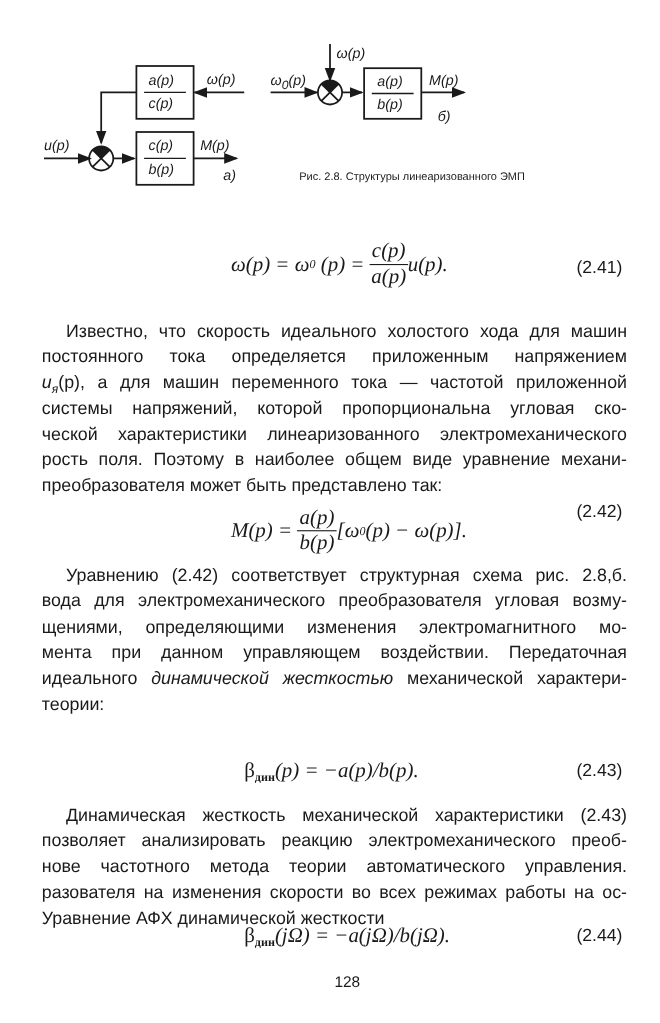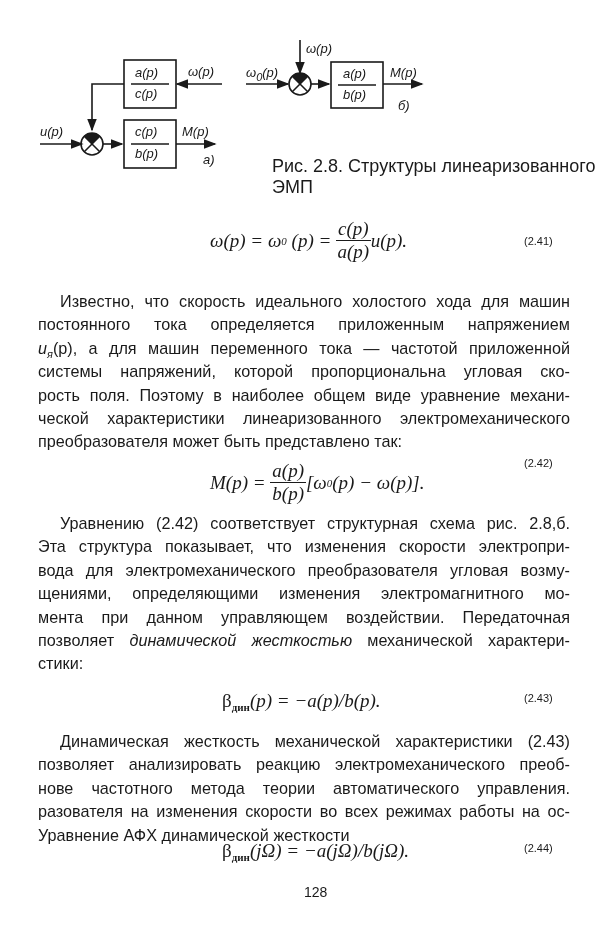--- a/index.html
+++ b/index.html
@@ -5,25 +5,25 @@
   html, body { margin:0; padding:0; background:#fff; }
   body { width:600px; height:930px; position:relative; overflow:hidden; color:#1a1a1a;
          font-family:"Liberation Sans", "DejaVu Sans", sans-serif; }
   .abs { position:absolute; }
   .it { font-style:italic; }
   .math { font-family:"Liberation Serif", "DejaVu Serif", serif; font-size:19px; }
   .para { position:absolute; left:38px; width:532px; font-size:16.2px; line-height:23.4px; }
   .line { display:block; text-align:justify; text-align-last:justify; white-space:nowrap; height:23.4px; }
   .line.last { text-align-last:left; }
   .line.indent { padding-left:22px; }
-  .eqnum { position:absolute; left:524px; font-size:11px; font-family:"Liberation Sans", sans-serif; }
+  .eqnum { position:absolute; left:524px; font-size:16px; font-family:"Liberation Sans", sans-serif; }
   .frac { display:inline-block; vertical-align:middle; text-align:center; }
   .frac .num { display:block; border-bottom:1.3px solid #1a1a1a; padding:0 2px; line-height:22px; }
   .frac .den { display:block; line-height:22px; }
-  .caption { font-size:18px; }
+  .caption { font-size:10px; }
   .pagenum { font-size:14px; }
   .sub { font-size:11px; vertical-align:-4px; }
   .diagram-label { font-family:"Liberation Sans", sans-serif; font-style:italic; font-size:13px; }
 </style>
 </head>
 <body>
 
 <div class="abs" style="left:0;top:0;width:600px;height:200px;">
   <svg width="600" height="200" style="position:absolute;left:0;top:0;">
     <defs>
@@ -87,43 +87,42 @@
   </span>
   <span>u(p).</span>
 </div>
 <span class="eqnum" style="top:235px;">(2.41)</span>
 
 <div class="para" style="top:290px;">
   <span class="line indent">Известно, что скорость идеального холостого хода для машин</span>
   <span class="line">постоянного тока определяется приложенным напряжением</span>
   <span class="line"><span class="it">u</span><span class="sub it">я</span><span>(p), а для машин переменного тока — частотой приложенной</span></span>
   <span class="line">системы напряжений, которой пропорциональна угловая ско-</span>
+  <span class="line">ческой характеристики линеаризованного электромеханического</span>
   <span class="line">рость поля. Поэтому в наиболее общем виде уравнение механи-</span>
-  <span class="line">ческой характеристики линеаризованного электромеханического</span>
   <span class="line last">преобразователя может быть представлено так:</span>
 </div>
 
 <div class="abs math it" style="left:210px;top:440px;display:flex;align-items:center;margin-top:20px;">
   <span>M(p) =</span>&nbsp;
   <span class="frac">
     <span class="num">a(p)</span>
     <span class="den">b(p)</span>
   </span>
   <span>[ω</span><span class="sub">0</span><span>(p) − ω(p)].</span>
 </div>
 <span class="eqnum" style="top:457px;">(2.42)</span>
 
 <div class="para" style="top:512px;">
   <span class="line indent">Уравнению (2.42) соответствует структурная схема рис. 2.8,б.</span>
-  <span class="line">Эта структура показывает, что изменения скорости электропри-</span>
   <span class="line">вода для электромеханического преобразователя угловая возму-</span>
   <span class="line">щениями, определяющими изменения электромагнитного мо-</span>
   <span class="line">мента при данном управляющем воздействии. Передаточная</span>
-  <span class="line"><span>позволяет </span><em>динамической жесткостью</em><span> механической характери-</span></span>
-  <span class="line last">стики:</span>
+  <span class="line"><span>идеального </span><em>динамической жесткостью</em><span> механической характери-</span></span>
+  <span class="line last">теории:</span>
 </div>
 
 <div class="abs math it" style="left:222px;top:690px;text-align:right;">
   <span style="font-style:normal;">β</span><span class="sub" style="font-style:normal;font-weight:bold;">дин</span><span>(p) = −a(p)/b(p).</span>
 </div>
 <span class="eqnum" style="top:692px;">(2.43)</span>
 
 <div class="para" style="top:730px;">
   <span class="line indent">Динамическая жесткость механической характеристики (2.43)</span>
   <span class="line">позволяет анализировать реакцию электромеханического преоб-</span>

